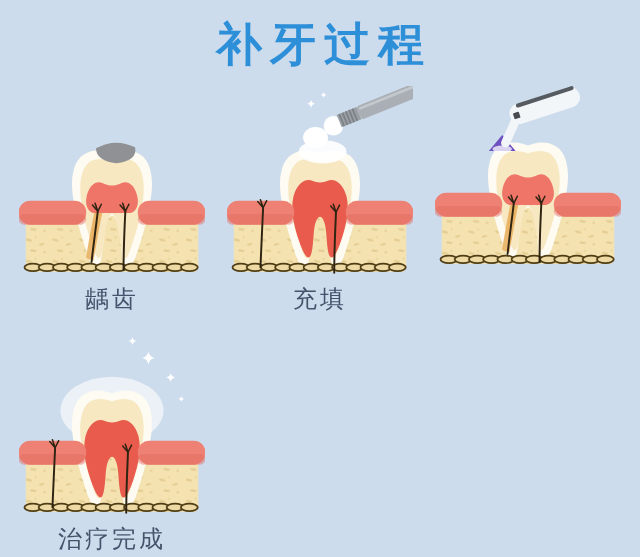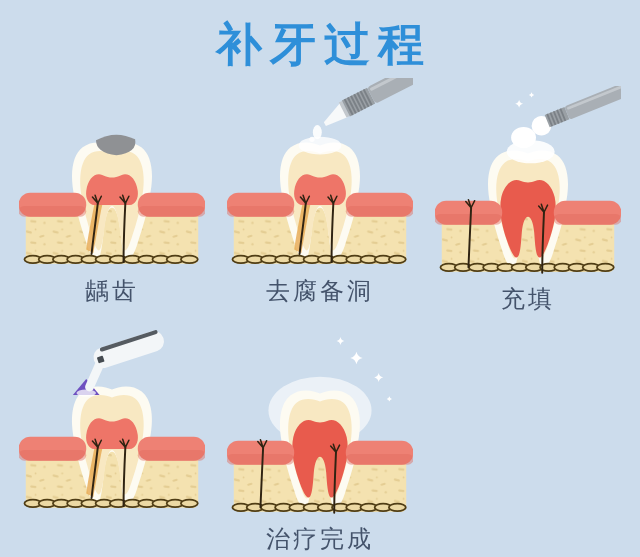--- a/index.html
+++ b/index.html
@@ -168,38 +168,28 @@
     <g id="sym-star">
       <path d="M0,-10 Q1.8,-1.8 10,0 Q1.8,1.8 0,10 Q-1.8,1.8 -10,0 Q-1.8,-1.8 0,-10 Z" fill="#ffffff"></path>
     </g>
   </defs>
 </svg>
 
 <h1 class="page-title">补牙过程</h1>
 
 <div class="grid">
 
-  <figure class="panel" style="margin:0">
+  <figure class="panel" style="margin:8px">
     <svg class="tooth-art" viewBox="0 0 200 225">
       <use href="#tooth-a"></use>
       <path d="M82,70 Q104,58 126,69 Q129,84 105,87 Q82,84 82,70 Z" fill="#8f9194"></path>
     </svg>
     <figcaption class="step-label">龋齿</figcaption>
   </figure>
 
-  <figure class="panel" style="margin:0">
-    <svg class="tooth-art" viewBox="0 0 200 225">
-      <use href="#tooth-a"></use>
-      <ellipse cx="100" cy="76" rx="24" ry="10" fill="#ffffff" opacity="0.8"></ellipse>
-      <ellipse cx="97" cy="61" rx="5" ry="8" fill="#ffffff" opacity="0.9"></ellipse>
-      <circle cx="91" cy="69" r="3" fill="#ffffff" opacity="0.85"></circle>
-      <use href="#sym-drill" transform="translate(103,47) rotate(-27)"></use>
-    </svg>
-    <figcaption class="step-label">去腐备洞</figcaption>
-  </figure>
 
   <figure class="panel" style="margin:8px">
     <svg class="tooth-art" viewBox="0 0 200 225">
       <use href="#tooth-b"></use>
       <ellipse cx="103" cy="74" rx="27" ry="13" fill="#ffffff" opacity="0.9"></ellipse>
       <ellipse cx="95" cy="58" rx="14" ry="12" fill="#ffffff"></ellipse>
       <use href="#sym-filler" transform="translate(114,42) rotate(-22)"></use>
       <use href="#sym-star" transform="translate(90,20) scale(0.45)"></use>
       <use href="#sym-star" transform="translate(104,10) scale(0.3)"></use>
     </svg>

